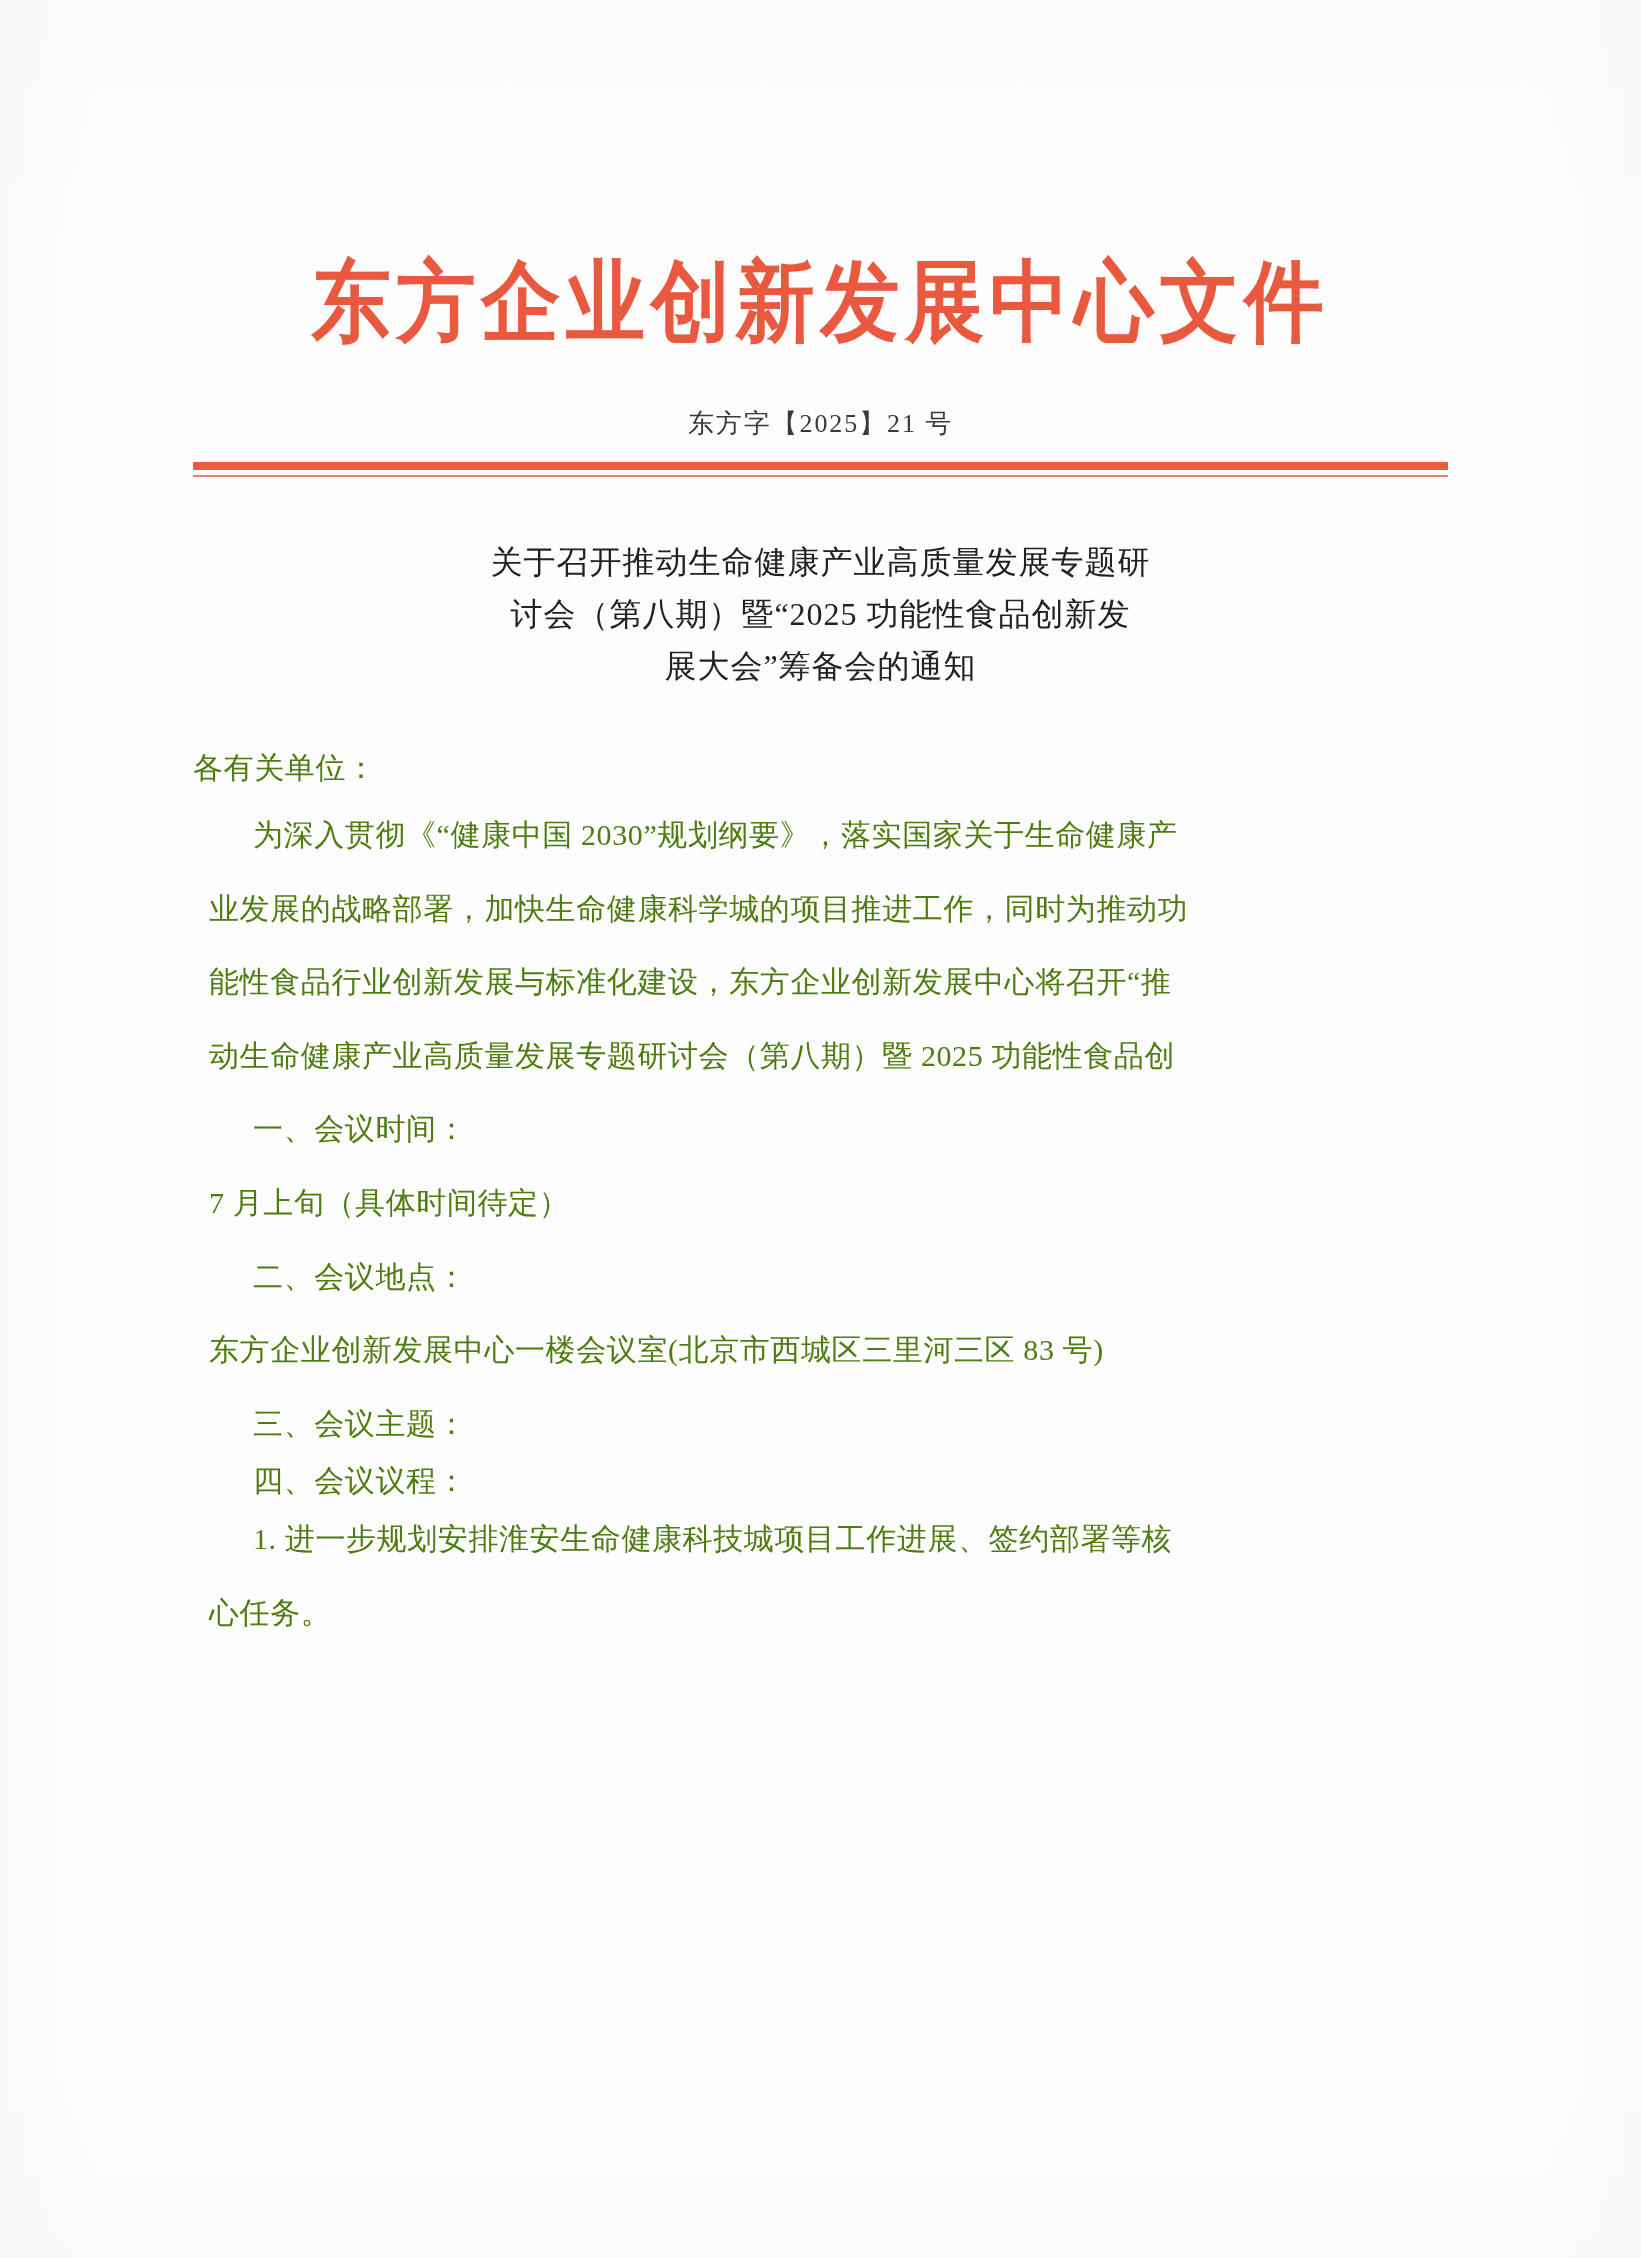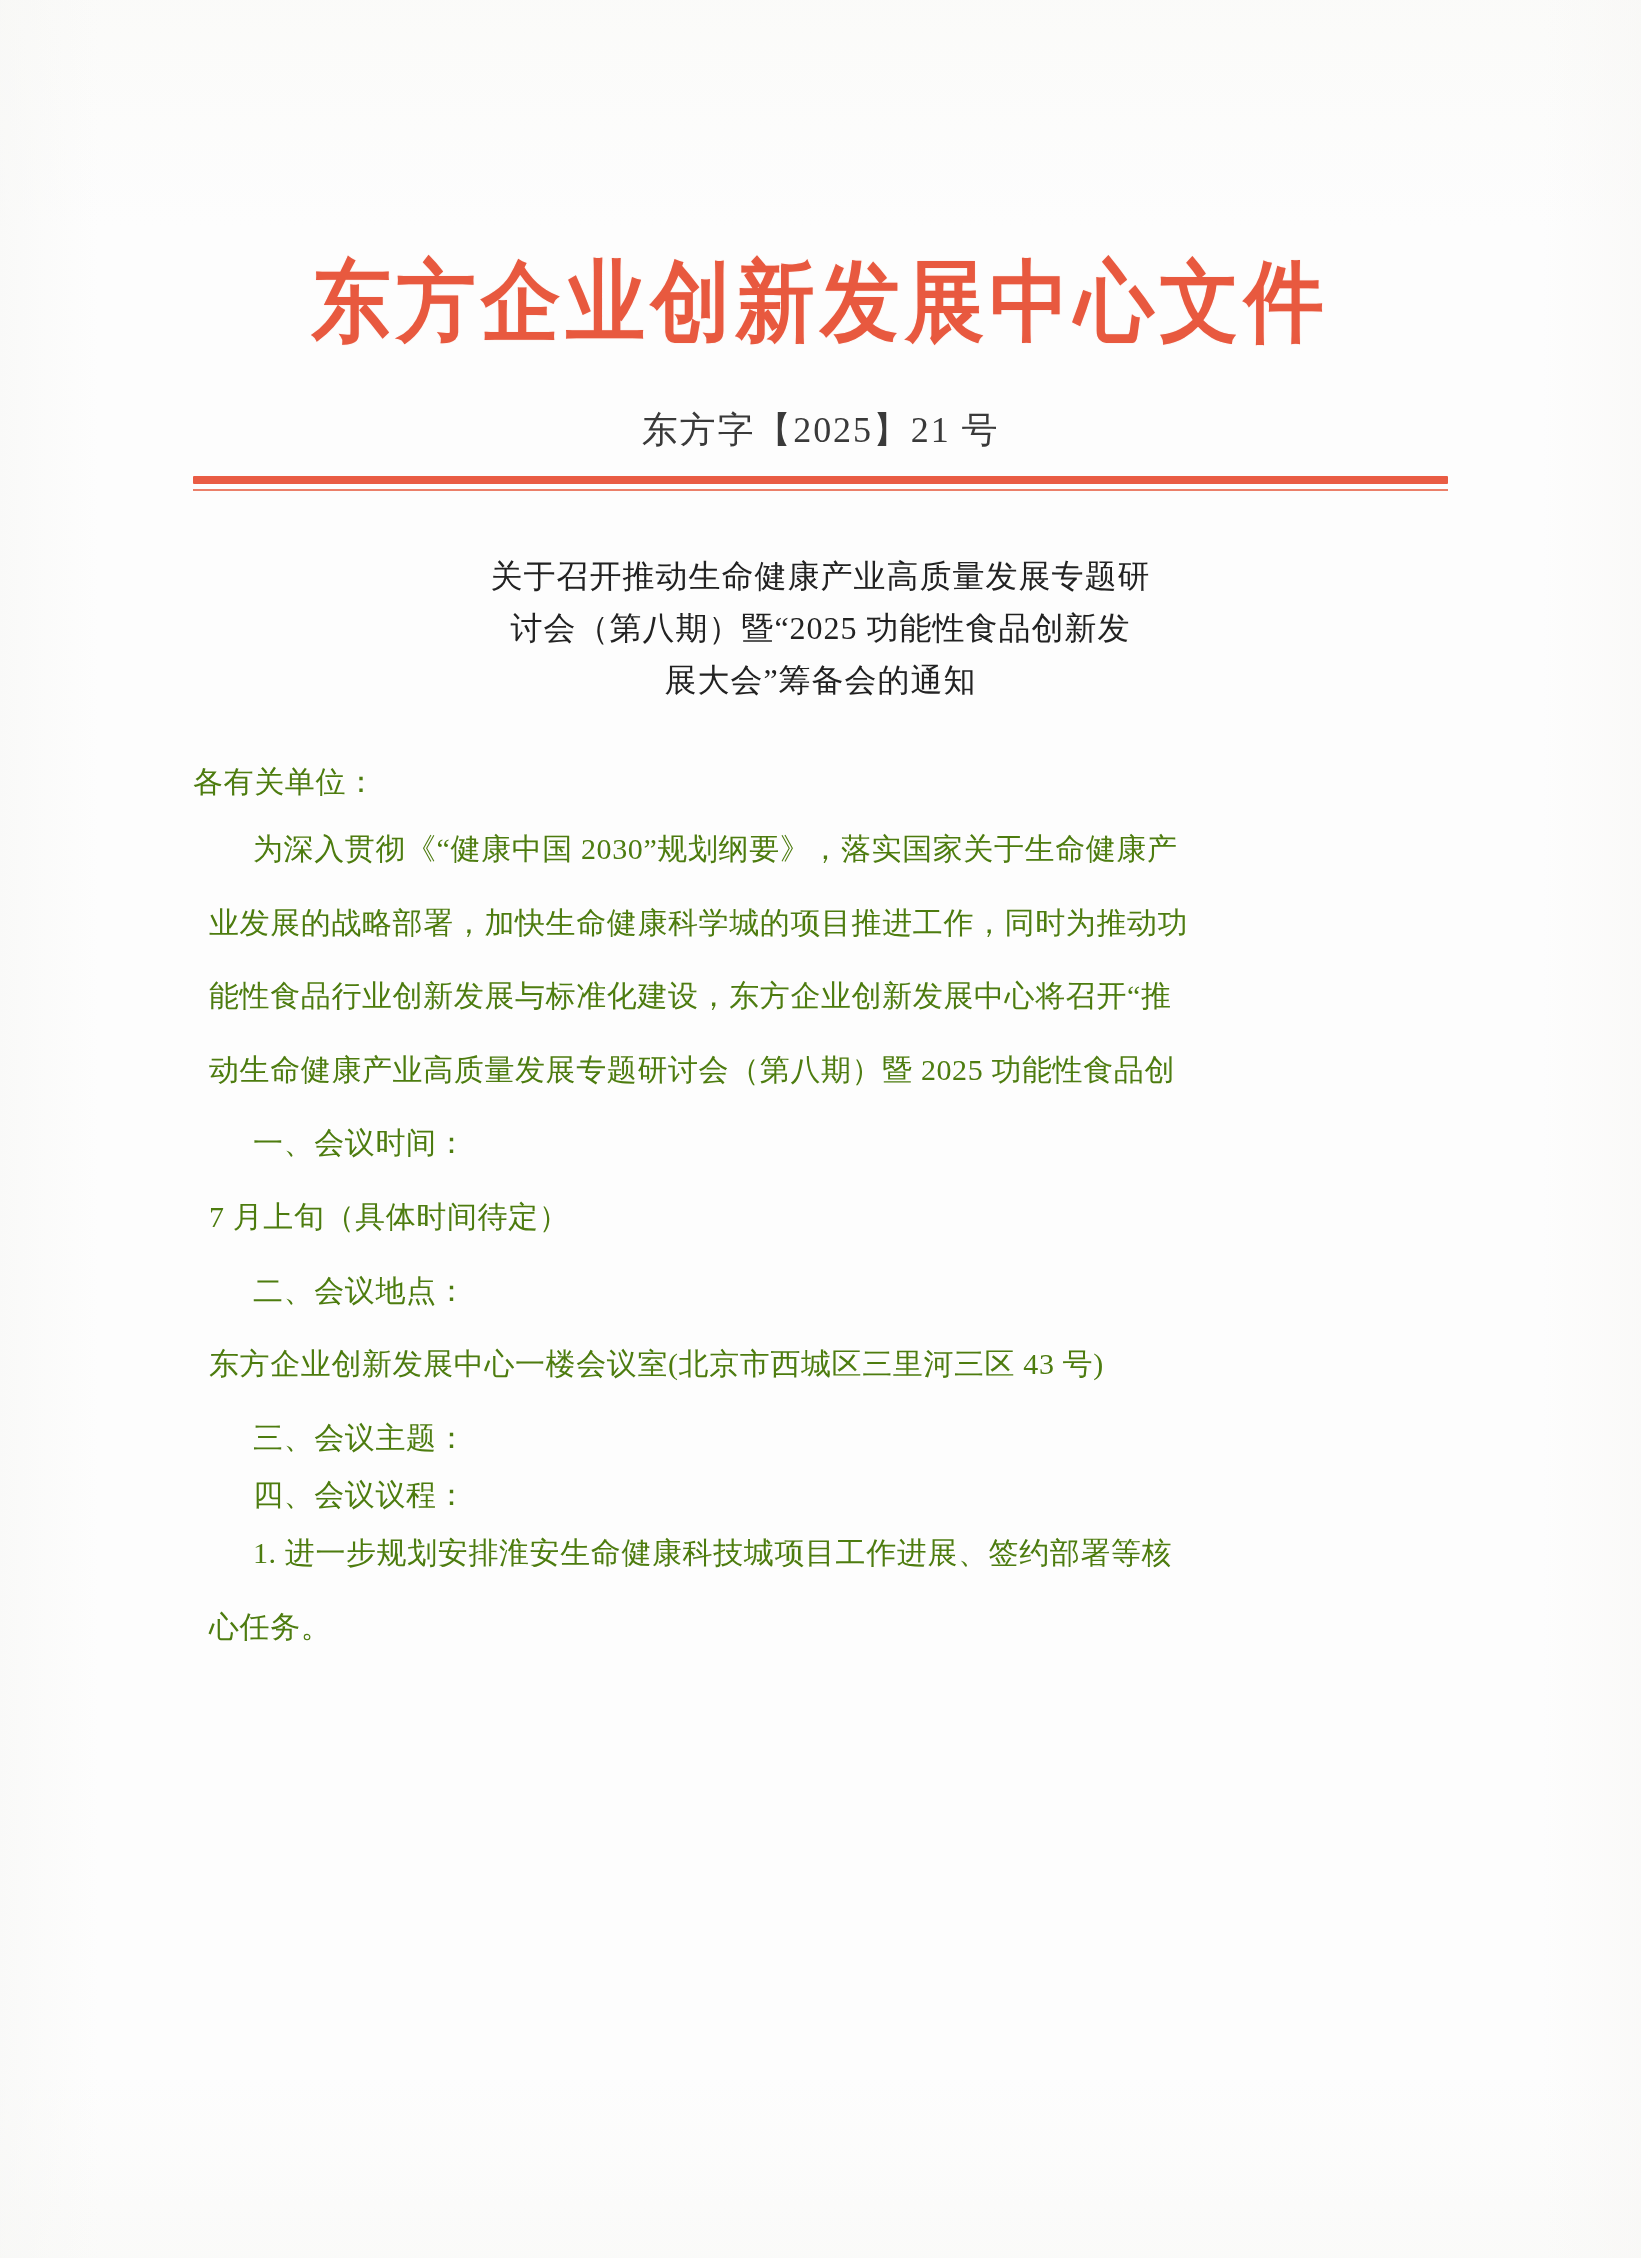--- a/index.html
+++ b/index.html
@@ -50,21 +50,21 @@
     line-height: 1.1;
     white-space: nowrap;
     transform: scaleY(1.12);
     transform-origin: center center;
     text-shadow: 0 0 1px rgba(232,89,63,0.35);
   }
 
   .doc-number {
     text-align: center;
     margin-top: 60px;
-    font-size: 36px;
+    font-size: 26px;
     letter-spacing: 1.9px;
     color: #3a3a3a;
     font-family: "Liberation Serif", "DejaVu Serif", serif;
   }
 
   
   .rule-wrap {
     margin-top: 21px;
     padding: 0 0px;
   }
@@ -162,21 +162,21 @@
 
       <p class="p-indent">为深入贯彻《“健康中国 2030”规划纲要》，落实国家关于生命健康产</p>
       <p class="p-para">业发展的战略部署，加快生命健康科学城的项目推进工作，同时为推动功</p>
       <p class="p-para">能性食品行业创新发展与标准化建设，东方企业创新发展中心将召开“推</p>
       <p class="p-para">动生命健康产业高质量发展专题研讨会（第八期）暨 2025 功能性食品创</p>
 
       <p class="section-head p-gap">一、会议时间：</p>
       <p class="section-body">7 月上旬（具体时间待定）</p>
 
       <p class="section-head p-gap">二、会议地点：</p>
-      <p class="section-body">东方企业创新发展中心一楼会议室(北京市西城区三里河三区 43 号)</p>
+      <p class="section-body">东方企业创新发展中心一楼会议室(北京市西城区三里河三区 83 号)</p>
 
       <p class="section-head p-gap">三、会议主题：</p>
 
       <p class="section-head p-gap">四、会议议程：</p>
       <p class="p-indent">1. 进一步规划安排淮安生命健康科技城项目工作进展、签约部署等核</p>
       <p class="section-body">心任务。</p>
 
     </div>
   </div>
 </div>

